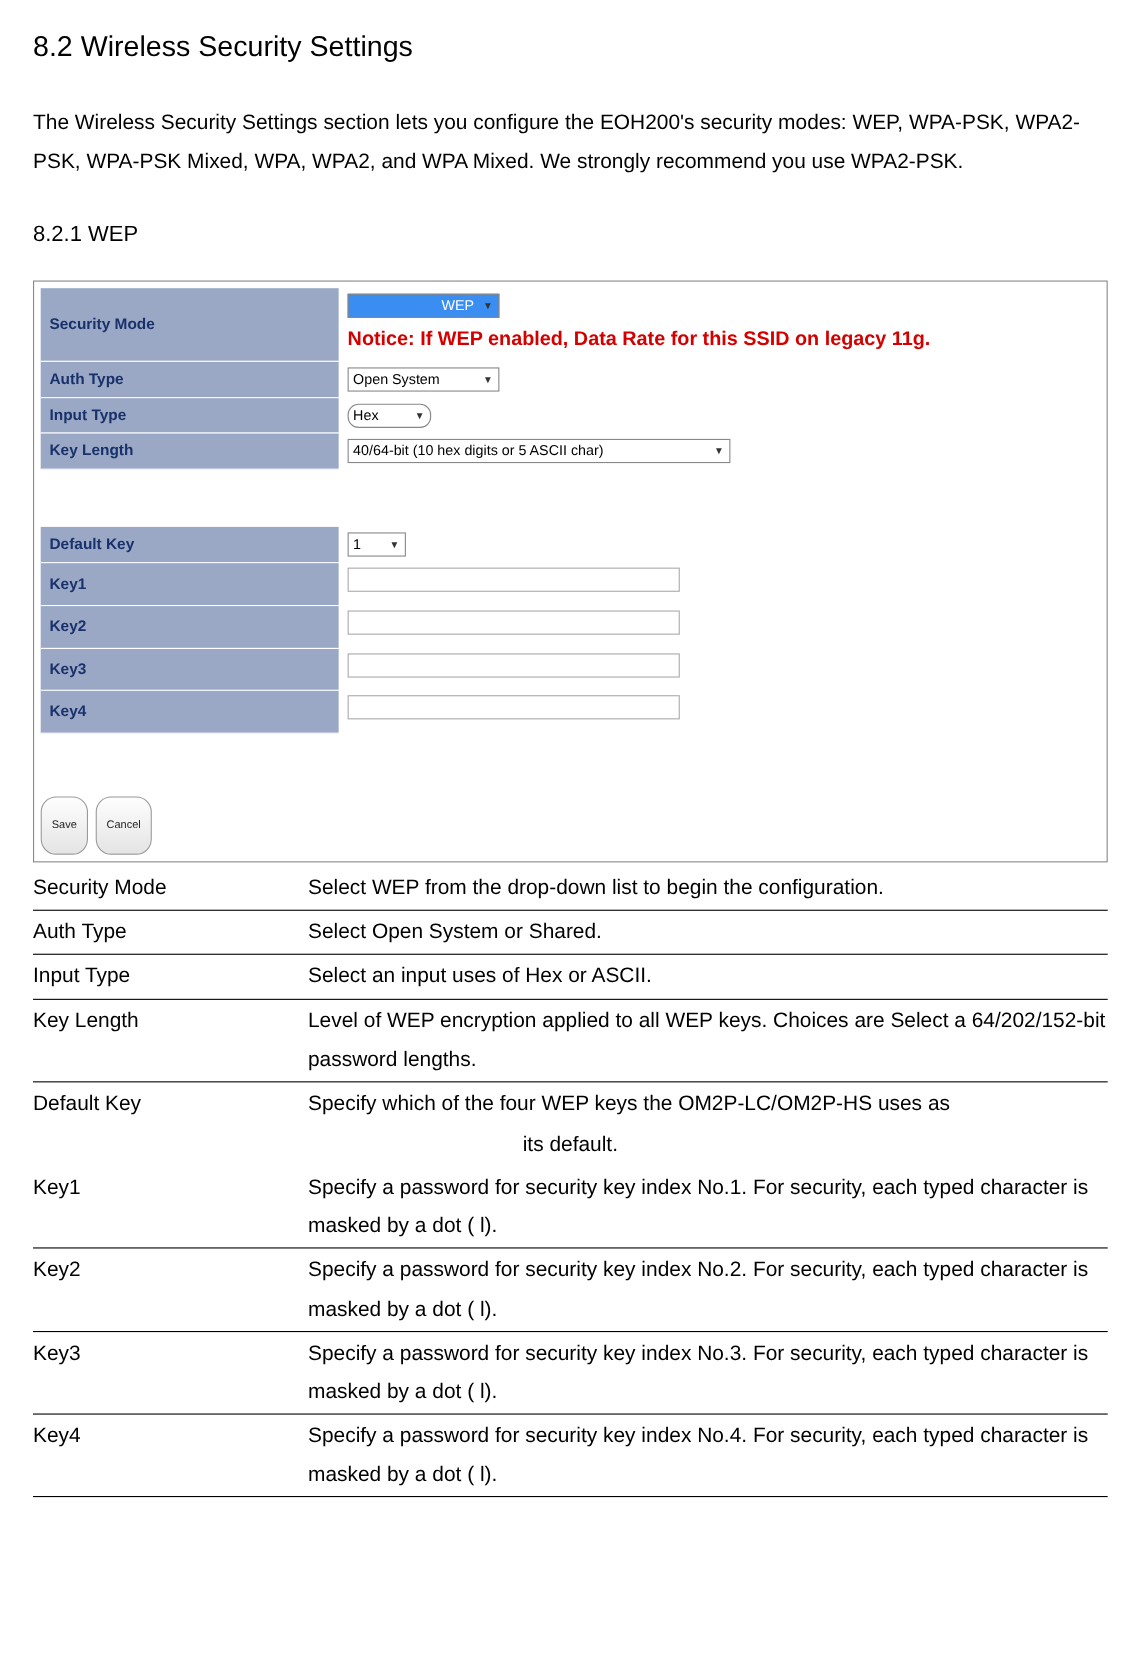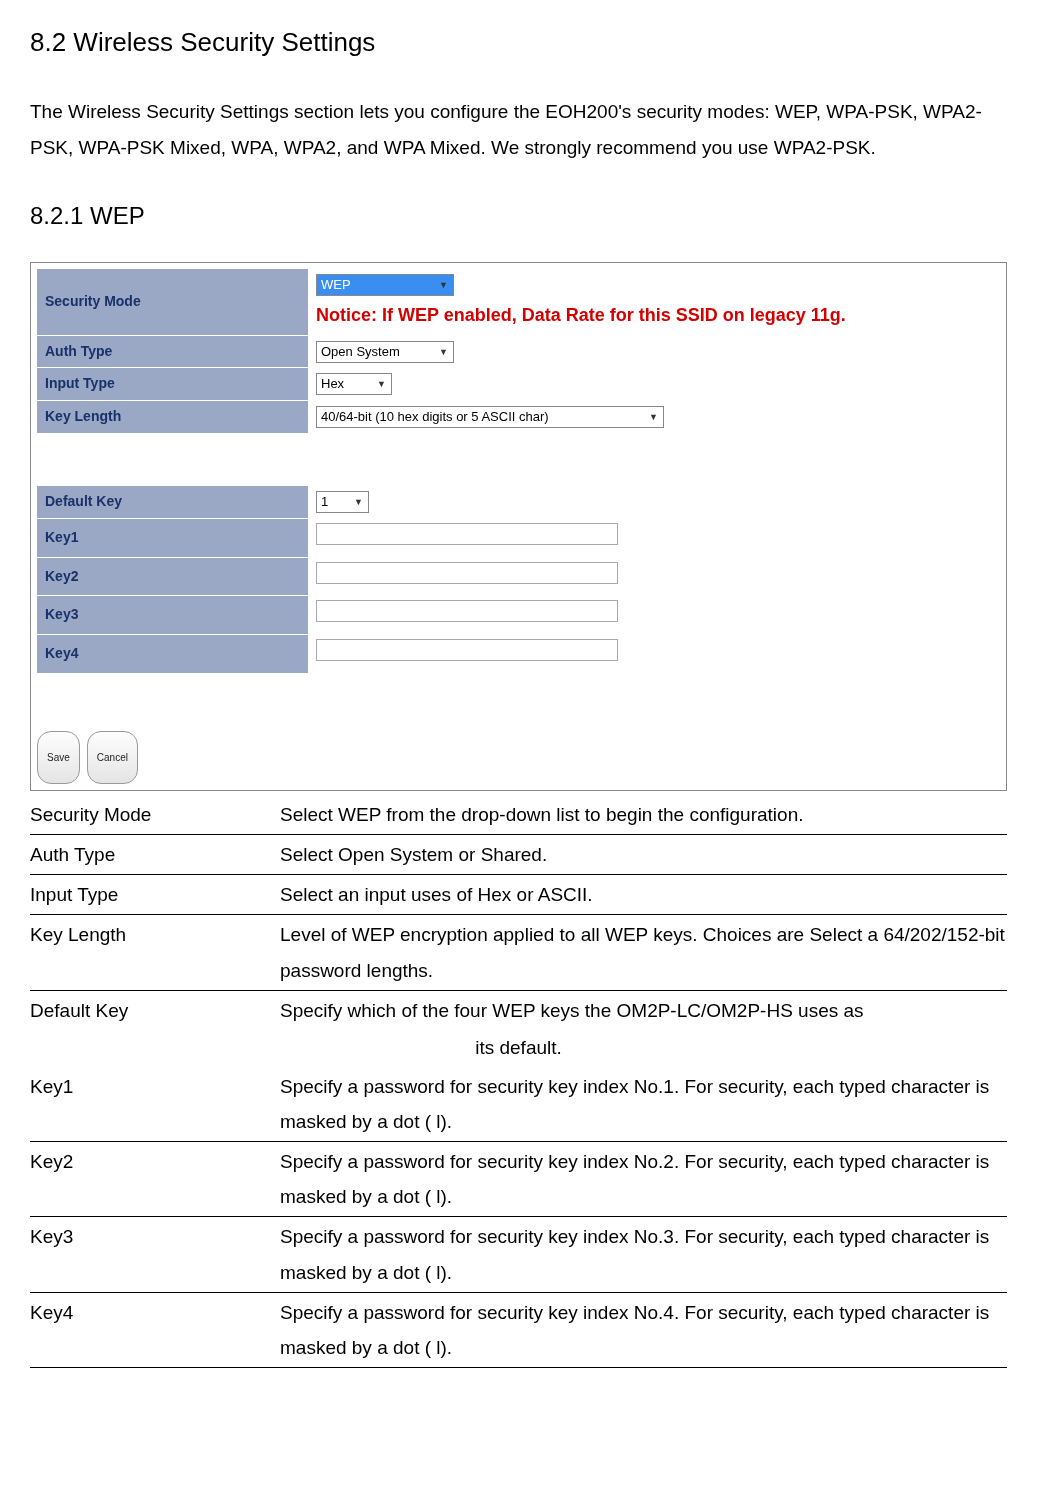--- a/index.html
+++ b/index.html
@@ -15,21 +15,21 @@
     font-size: 26px;
     font-weight: normal;
     margin: 0 0 30px 0;
   }
   p.intro {
     font-size: 19px;
     margin: 16px 0 30px 0;
     line-height: 1.9;
   }
   h3.subsection-title {
-    font-size: 24px;
+    font-size: 20px;
     font-weight: normal;
     margin: 0 0 25px 0;
   }
 
   
   .screenshot {
     border: 1px solid #888;
     padding: 6px;
     margin-bottom: 4px;
     background: #fff;
@@ -93,23 +93,24 @@
     position: absolute;
     right: 5px;
     top: 50%;
     transform: translateY(-50%);
     color: #333;
   }
   .select-wrap.selected-blue {
     background: #3a8ef2;
     color: #fff;
     width: 110px;
+    text-align: right;
   }
   .select-wrap.w-auth { width: 110px; }
-  .select-wrap.w-input { width: 48px; }
+  .select-wrap.w-input { width: 48px; border-radius: 10px; }
   .select-wrap.w-keylen { width: 320px; }
   .select-wrap.w-defkey { width: 25px; }
   .text-input {
     border: 1px solid #aaa;
     height: 20px;
     width: 300px;
     background: #fff;
     display: inline-block;
   }
   .notice {

